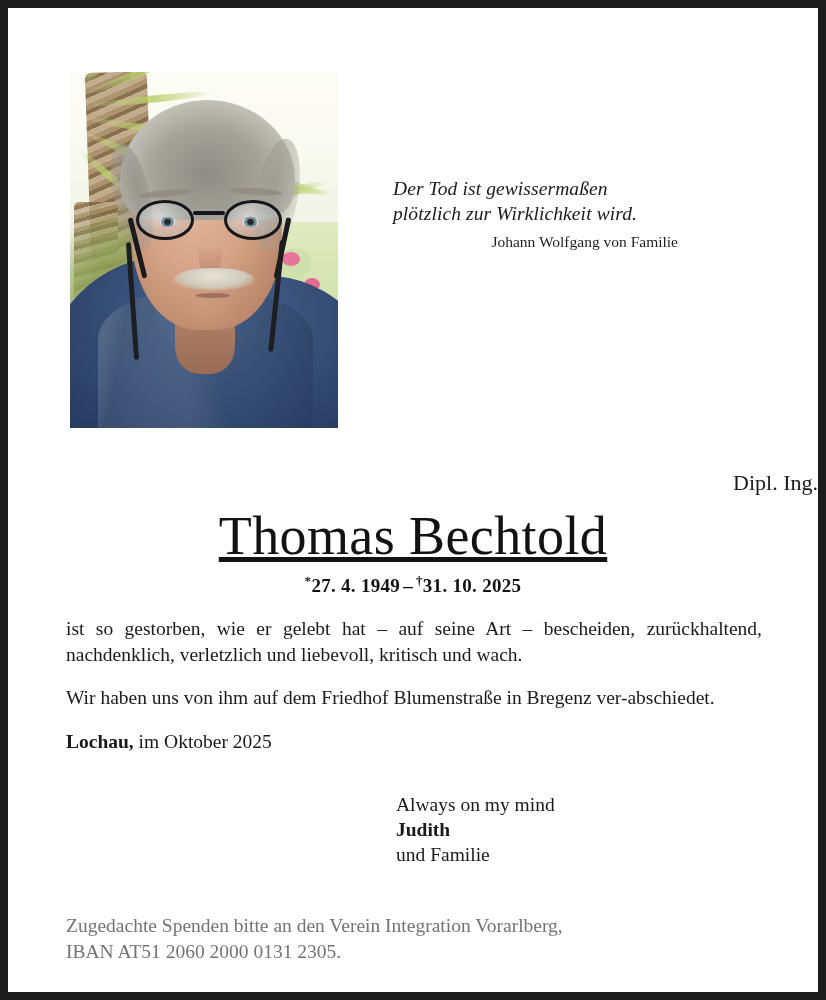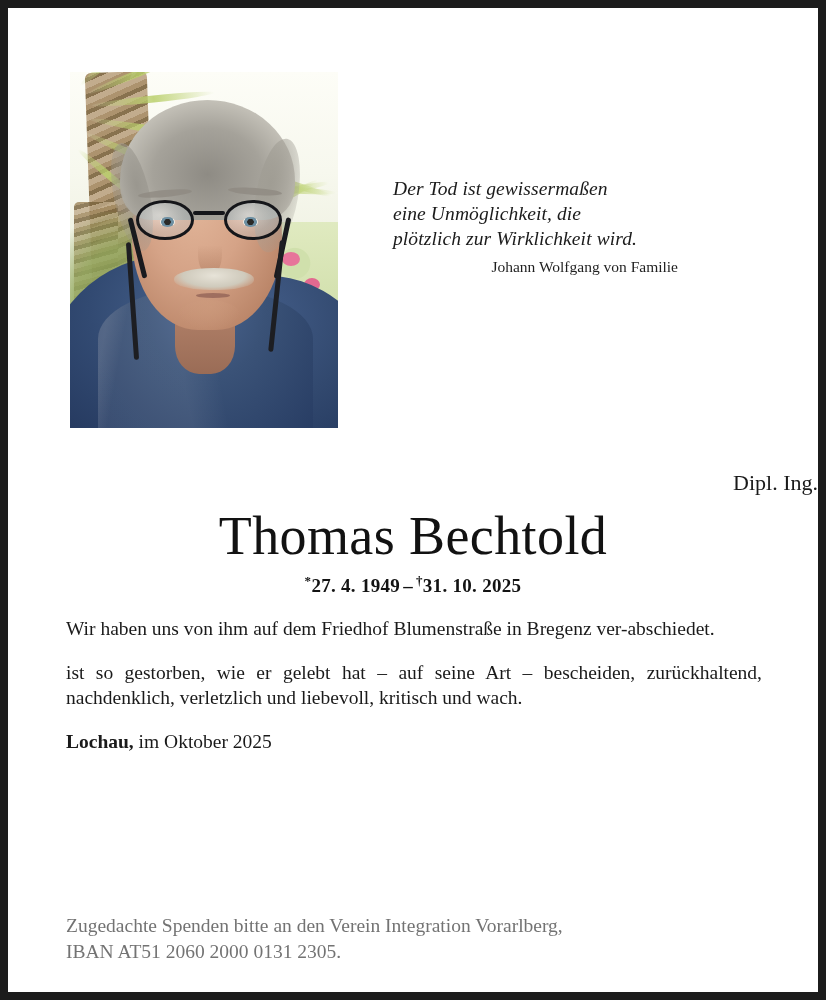--- a/index.html
+++ b/index.html
@@ -188,20 +188,21 @@
   
   .title-line {
     position:absolute; left:0; top:462px; width:810px;
     text-align:right; font-size:22px; color:#1a1a1a;
   }
   .name {
     position:absolute; left:0; top:497px; width:810px;
     text-align:center;
     font-size:54px; font-weight:400; letter-spacing:.4px;
     color:#121212;
+    text-decoration:underline;
   }
   .dates {
     position:absolute; left:0; top:565px; width:810px;
     text-align:center;
     font-size:19px; font-weight:700; letter-spacing:.3px;
     color:#131313;
   }
   .dates sup { font-size:13px; vertical-align:super; font-weight:700; }
 
   
@@ -305,36 +306,40 @@
     </div>
     <div class="ph-layer cord-l"></div>
     <div class="ph-layer cord-r"></div>
     <div class="ph-layer moustache"></div>
     <div class="ph-layer mouth"></div>
     <div class="ph-layer chin"></div>
   </div>
 
   <div class="quote">
     <div class="quote-line">Der Tod ist gewissermaßen</div>
-    <div class="quote-line">eine Unmöglichkeit, die</div>
     <div class="quote-line">plötzlich zur Wirklichkeit wird.</div>
     <div class="quote-attr">Johann Wolfgang von Familie</div>
   </div>
 
   <div class="title-line">Dipl. Ing.</div>
   <div class="name">Thomas Bechtold</div>
   <div class="dates">
     <sup>*</sup><span>27. 4. 1949</span><span style="margin:0 3px;">–</span><sup>†</sup><span>31. 10. 2025</span>
   </div>
 
   <div class="body">
+    <p class="para">ist so gestorben, wie er gelebt hat – auf seine Art – bescheiden, zurückhaltend, nachdenklich, verletzlich und liebevoll, kritisch und wach.</p>
     <p class="para">Wir haben uns von ihm auf dem Friedhof Blumenstraße in Bregenz ver-abschiedet.</p>
-    <p class="para">ist so gestorben, wie er gelebt hat – auf seine Art – bescheiden, zurückhaltend, nachdenklich, verletzlich und liebevoll, kritisch und wach.</p>
     <p class="para last"><span class="place">Lochau,</span><span> im Oktober 2025</span></p>
   </div>
 
+  <div class="signature">
+    <div>Always on my mind</div>
+    <div class="sig-name">Judith</div>
+    <div>und Familie</div>
+  </div>
 
   <div class="donation">
     <div>Zugedachte Spenden bitte an den Verein Integration Vorarlberg,</div>
     <div>IBAN AT51 2060 2000 0131 2305.</div>
   </div>
 
 </div>
 
 </body></html>

